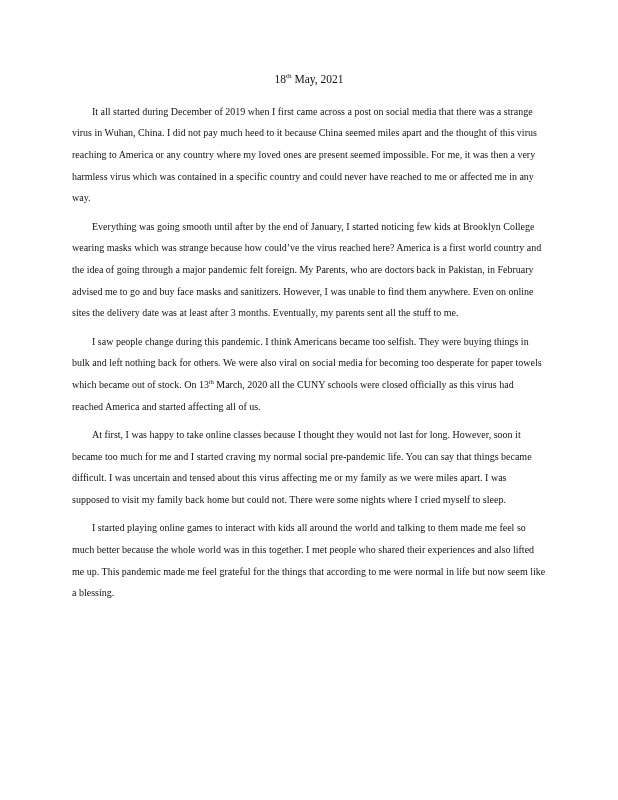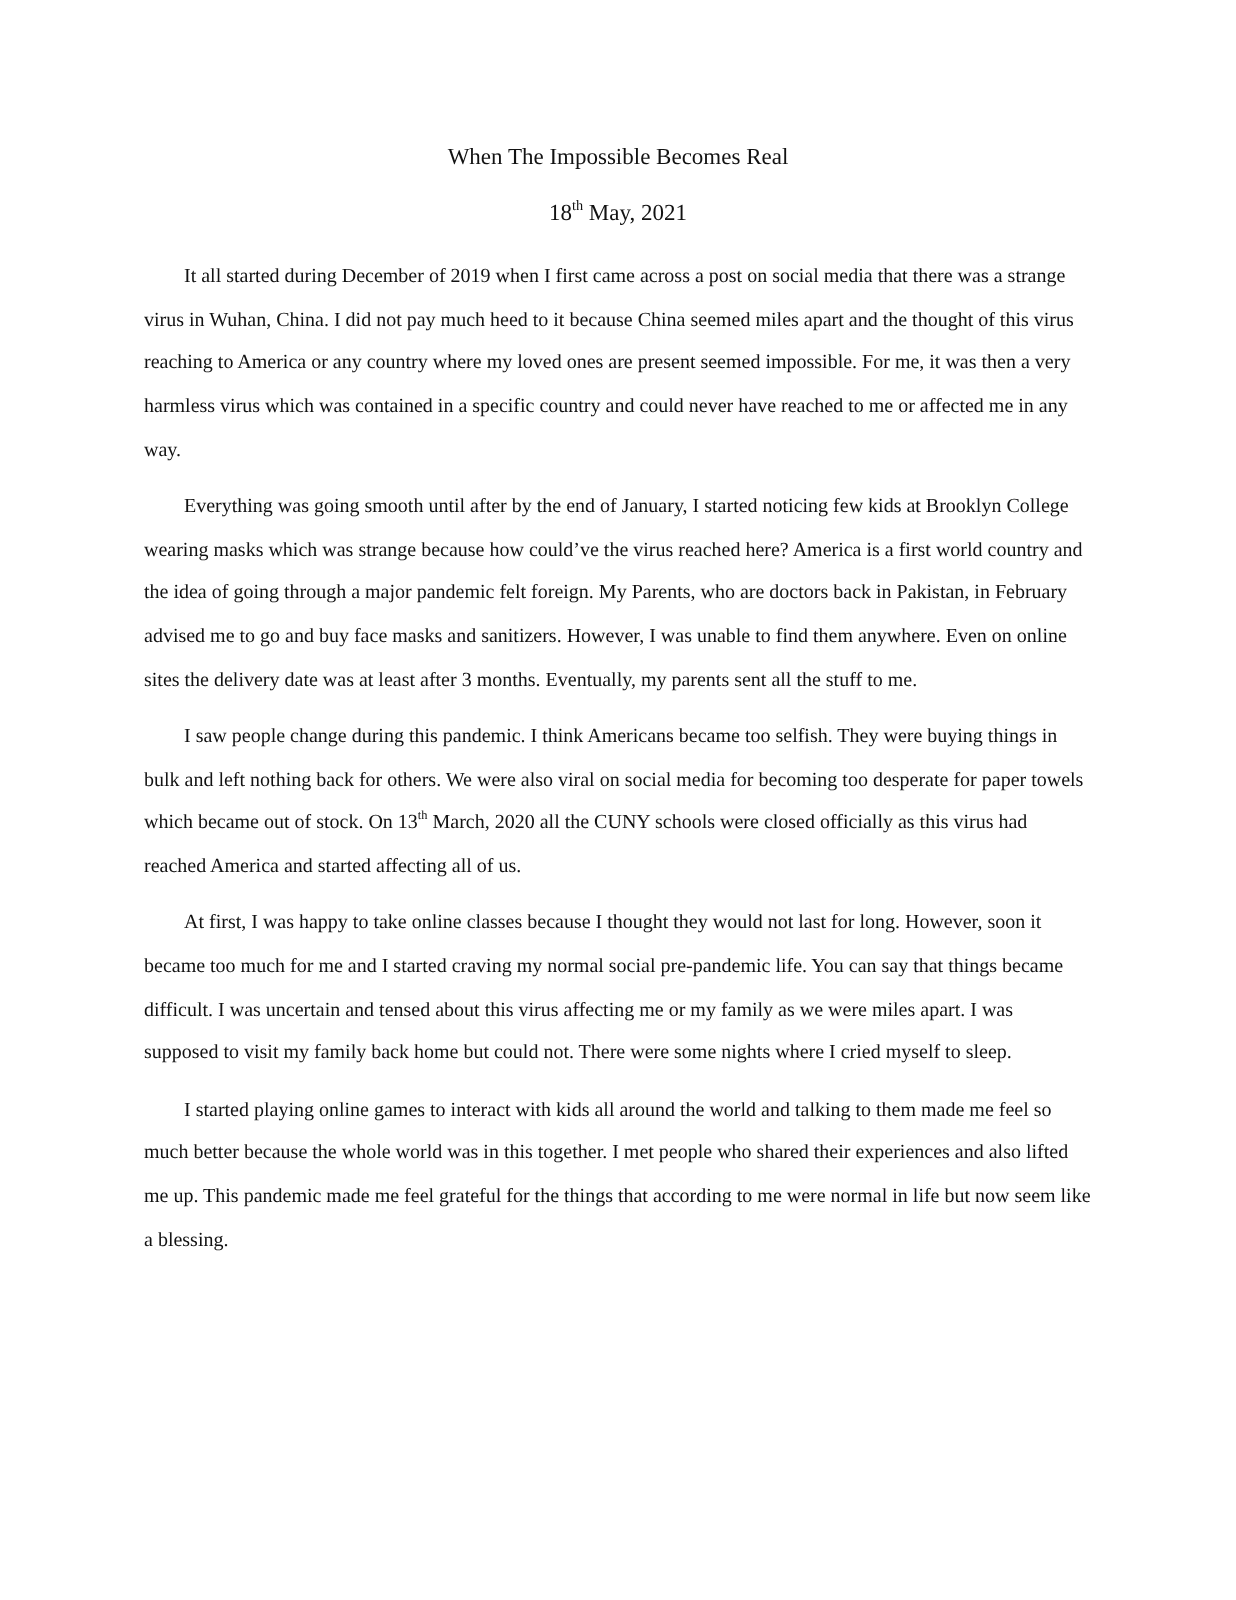--- a/index.html
+++ b/index.html
@@ -48,21 +48,20 @@
     font-size: 0.62em;
     vertical-align: super;
     line-height: 0;
   }
 </style>
 </head>
 <body>
 
 <div class="page">
   <div class="doc-header">
-    <span class="hline">When The Impossible Becomes Real</span>
     <span class="hline"><span>18</span><sup class="ord">th</sup><span> May, 2021</span></span>
   </div>
   <div class="body-text">
       <p class="para"><span>It all started during December of 2019 when I first came across a post on social media that there was a strange virus in Wuhan, China. I did not pay much heed to it because China seemed miles apart and the thought of this virus reaching to America or any country where my loved ones are present seemed impossible. For me, it was then a very harmless virus which was contained in a specific country and could never have reached to me or affected me in any way.</span></p>
       <p class="para"><span>Everything was going smooth until after by the end of January, I started noticing few kids at Brooklyn College wearing masks which was strange because how could’ve the virus reached here? America is a first world country and the idea of going through a major pandemic felt foreign. My Parents, who are doctors back in Pakistan, in February advised me to go and buy face masks and sanitizers. However, I was unable to find them anywhere. Even on online sites the delivery date was at least after 3 months. Eventually, my parents sent all the stuff to me.</span></p>
       <p class="para"><span>I saw people change during this pandemic. I think Americans became too selfish. They were buying things in bulk and left nothing back for others. We were also viral on social media for becoming too desperate for paper towels which became out of stock. On 13</span><sup class="ord">th</sup><span> March, 2020 all the CUNY schools were closed officially as this virus had reached America and started affecting all of us.</span></p>
       <p class="para"><span>At first, I was happy to take online classes because I thought they would not last for long. However, soon it became too much for me and I started craving my normal social pre-pandemic life. You can say that things became difficult. I was uncertain and tensed about this virus affecting me or my family as we were miles apart. I was supposed to visit my family back home but could not. There were some nights where I cried myself to sleep.</span></p>
       <p class="para"><span>I started playing online games to interact with kids all around the world and talking to them made me feel so much better because the whole world was in this together. I met people who shared their experiences and also lifted me up. This pandemic made me feel grateful for the things that according to me were normal in life but now seem like a blessing.</span></p>
     </div>
 </div>

